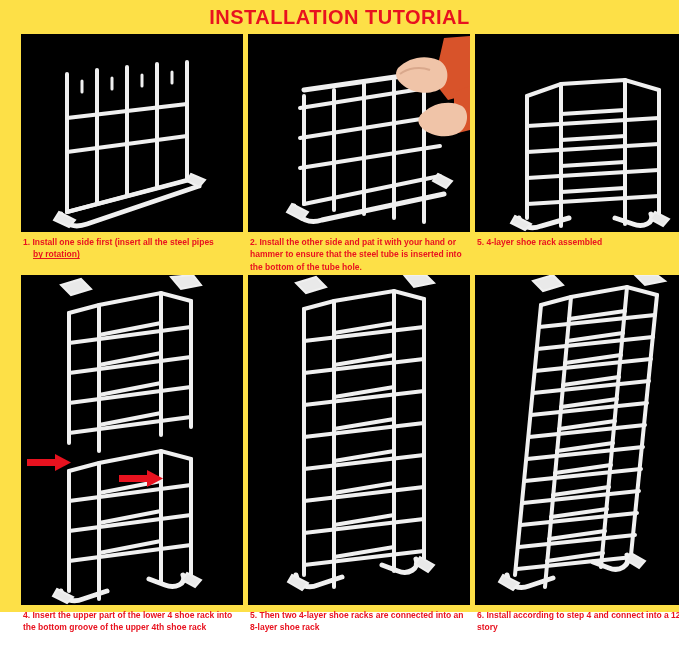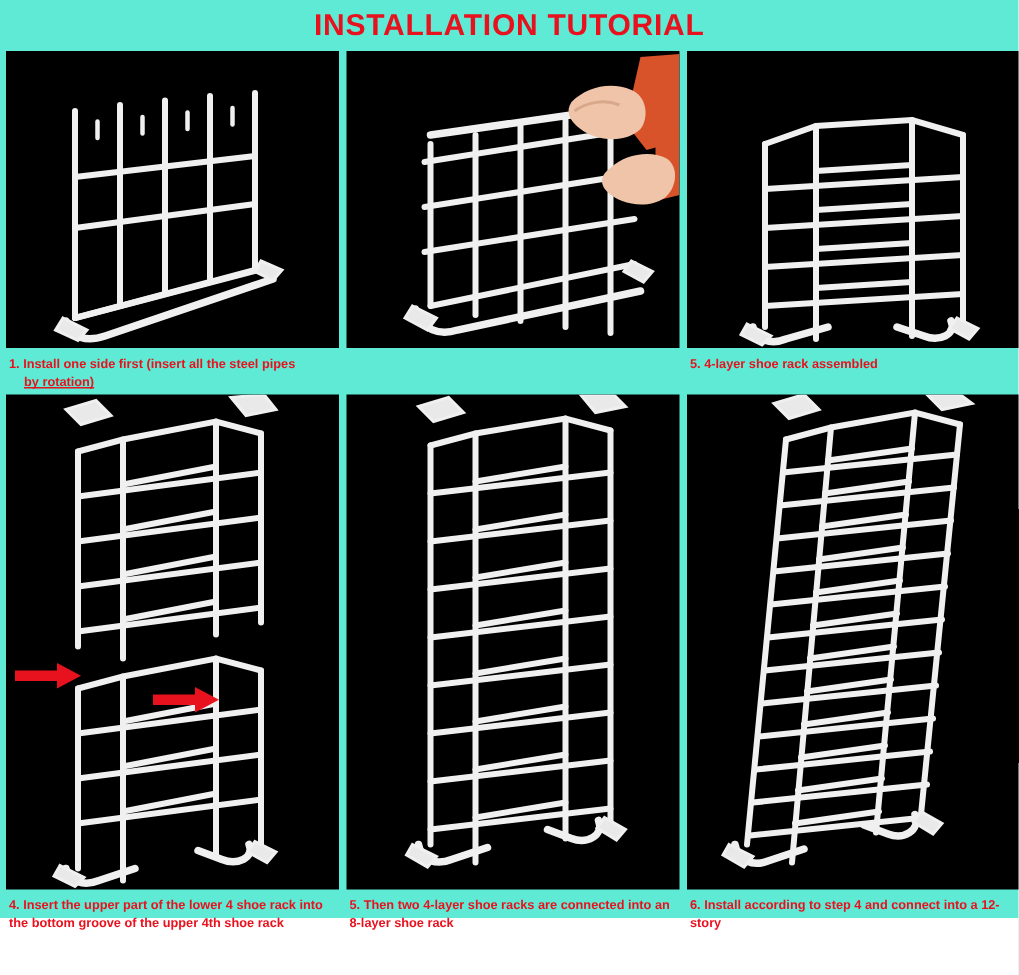--- a/index.html
+++ b/index.html
@@ -10,40 +10,40 @@
   body {
     width: 679px;
     height: 650px;
     font-family: "Liberation Sans", sans-serif;
     overflow: hidden;
   }
   .page {
     position: relative;
     width: 679px;
     height: 612px;
-    background: #5eead4;
+    background: #fde047;
     box-sizing: border-box;
   }
   .title {
     text-align: center;
     color: #e8121f;
     font-weight: bold;
     font-size: 20px;
     letter-spacing: 0.5px;
     padding: 6px 0 5px 0;
     margin: 0;
     font-family: "Liberation Sans", sans-serif;
   }
   .grid {
     display: grid;
     grid-template-columns: 222px 222px 222px;
     grid-template-rows: auto auto;
     column-gap: 5px;
     row-gap: 2px;
-    padding: 0 4px;
+    padding: 0 21px;
     box-sizing: border-box;
   }
   .cell {
     display: flex;
     flex-direction: column;
   }
   .panel {
     background: #000000;
     position: relative;
     overflow: hidden;
@@ -129,20 +129,25 @@
           </g>
 
           <g>
             <path d="M196 4 L222 2 L222 60 L200 66 L186 48 Z" fill="#d8532a"></path>
             <path d="M150 34 C160 24 176 20 190 26 C200 30 202 44 196 52 C186 62 166 60 156 52 C148 46 146 40 150 34 Z" fill="#f0c4a8"></path>
             <path d="M152 40 C160 34 172 32 182 36" stroke="#d9a88c" stroke-width="2" fill="none"></path>
             <path d="M206 58 L222 52 L222 96 L206 100 Z" fill="#d8532a"></path>
             <path d="M176 78 C186 68 204 66 214 72 C222 78 220 92 212 98 C200 106 182 102 174 94 C168 88 170 82 176 78 Z" fill="#f0c4a8"></path>
           </g>
         </svg>
+      </div>
+      <div class="caption">
+        <span>2. Install the other side and pat it with your hand</span>
+        <span>or hammer to ensure that the steel tube is inserted</span>
+        <span>into the bottom of the tube hole.</span>
       </div>
     </div>
 
     <div class="cell">
       <div class="panel r1">
         <svg width="222" height="198" viewBox="0 0 222 198">
           <g stroke="#f0f0f0" stroke-width="4" fill="none" stroke-linecap="round">
 
             <line x1="52" y1="62" x2="52" y2="184"></line>
             <line x1="86" y1="50" x2="86" y2="192"></line>

